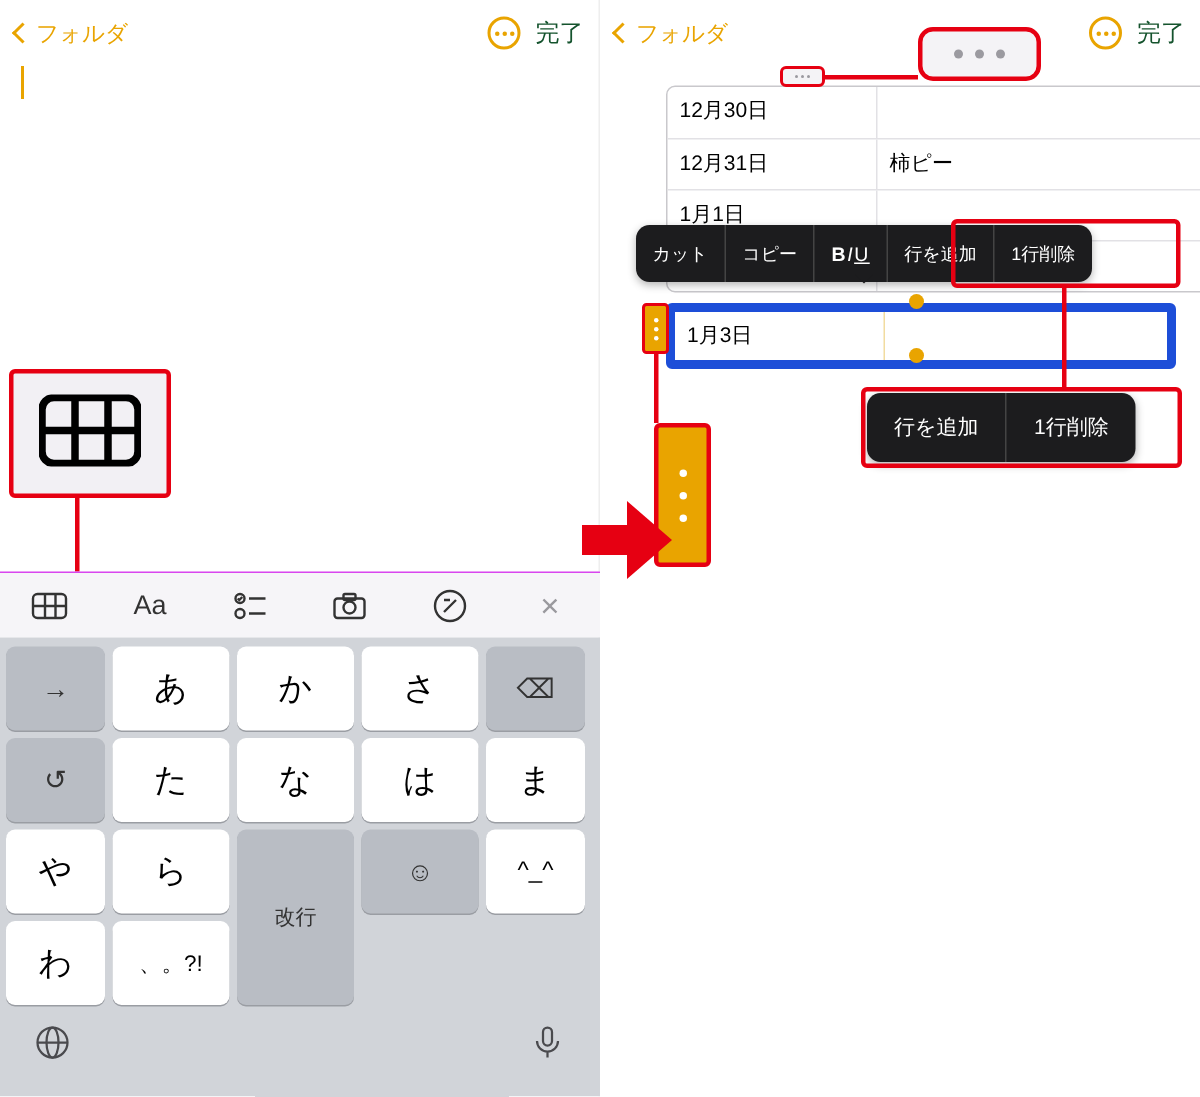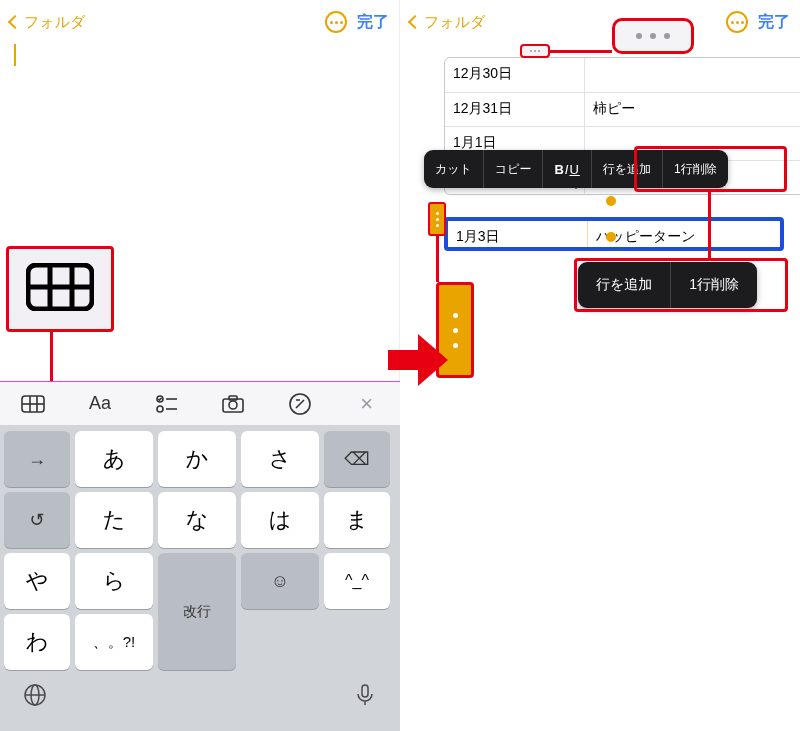--- a/index.html
+++ b/index.html
@@ -5,21 +5,21 @@
   * { box-sizing: border-box; margin: 0; padding: 0; }
   body { font-family: -apple-system, "Hiragino Sans", sans-serif; background: #fff; width: 800px; height: 731px; position: relative; overflow: hidden; }
   .screen { position: absolute; top: 0; width: 400px; height: 731px; background: #fff; }
   .screen.left { left: 0; border-right: 1px solid #eee; }
   .screen.right { left: 400px; }
 
   
   .nav { height: 44px; display: flex; align-items: center; justify-content: space-between; padding: 0 10px; }
   .nav .back { display: flex; align-items: center; color: #e9a400; font-size: 15px; gap: 4px; }
   .nav .right-group { display: flex; align-items: center; gap: 10px; }
-  .nav .done { color: #3b82f6; font-size: 16px; font-weight: 700; }
+  .nav .done { color: #14532d; font-size: 16px; font-weight: 400; }
   .chev { width: 10px; height: 10px; border-left: 2px solid #e9a400; border-bottom: 2px solid #e9a400; transform: rotate(45deg); }
   .more-ring { width: 22px; height: 22px; border: 2px solid #e9a400; border-radius: 50%; display: flex; align-items: center; justify-content: center; gap: 2px; }
   .more-ring span { width: 3px; height: 3px; background: #e9a400; border-radius: 50%; }
 
   
   .cursor-line { height: 24px; padding-left: 14px; }
   .cursor-line .cur { display: inline-block; width: 2px; height: 22px; background: #e9a400; }
 
   
   .callout-box { position: absolute; left: 6px; top: 246px; width: 108px; height: 86px; border: 3px solid #e60012; background: #f2f0f4; display: flex; align-items: center; justify-content: center; border-radius: 4px; }
@@ -49,21 +49,21 @@
   .small-pill { position:absolute; left:520px; top:44px; width:30px; height:14px; border:2px solid #e60012; border-radius:4px; background:#f4f3f6; display:flex; align-items:center; justify-content:center; gap:2px; }
   .small-pill .d { width:2px; height:2px; background:#9b9aa0; border-radius:50%; }
   .connector-h { position:absolute; left:550px; top:50px; width:62px; height:3px; background:#e60012; }
 
   .table { position:absolute; left:444px; top:57px; width:372px; border:1px solid #c9c8cc; border-radius:6px; background:#fff; font-size:14px; }
   .table .row { display:flex; height:34px; border-top:1px solid #e2e1e5; }
   .table .row:first-child { border-top:none; }
   .table .cell { padding:7px 8px; }
   .table .c1 { width:140px; border-right:1px solid #e2e1e5; }
   .table .c2 { flex:1; }
-  .sel-row { position:absolute; left:444px; top:202px; width:340px; height:34px; border:4px solid #1d4ed8; border-radius:4px; display:flex; background:#fff;margin-top:15px; }
+  .sel-row { position:absolute; left:444px; top:202px; width:340px; height:44px; border:6px solid #1d4ed8; border-radius:4px; display:flex; background:#fff; }
   .sel-row .cell { padding:7px 8px; font-size:14px; }
   .sel-row .c1 { width:140px; border-right:1px solid #f2dca0; }
   .sel-dot { position:absolute; width:10px; height:10px; background:#e9a400; border-radius:50%; }
 
   .row-handle { position:absolute; left:428px; top:202px; width:18px; height:34px; background:#e9a400; border:2px solid #e60012; border-radius:3px; display:flex; flex-direction:column; align-items:center; justify-content:center; gap:3px; }
   .row-handle .d { width:3px; height:3px; background:#fff; border-radius:50%; }
 
   .ctx-menu { position:absolute; background:#1c1c1e; border-radius:9px; display:flex; height:38px; align-items:center; box-shadow:0 2px 6px rgba(0,0,0,.3); }
   .ctx-menu .mi { color:#fff; font-size:12px; padding:0 11px; height:100%; display:flex; align-items:center; border-right:1px solid #444; white-space:nowrap; }
   .ctx-menu .mi:last-child { border-right:none; }
@@ -221,21 +221,20 @@
     <div class="cell c2"></div>
   </div>
   <div class="row">
     <div class="cell c1">1月2日</div>
     <div class="cell c2"></div>
   </div>
 </div>
 
 <div class="sel-row">
   <div class="cell c1">1月3日</div>
-  <div class="cell c2">ハッピーターン</div>
 </div>
 <span class="sel-dot" style="left:606px; top:196px"></span>
 <span class="sel-dot" style="left:606px; top:232px"></span>
 
 <div class="row-handle">
     <span class="d"></span>
     <span class="d"></span>
     <span class="d"></span>
   </div>
 

